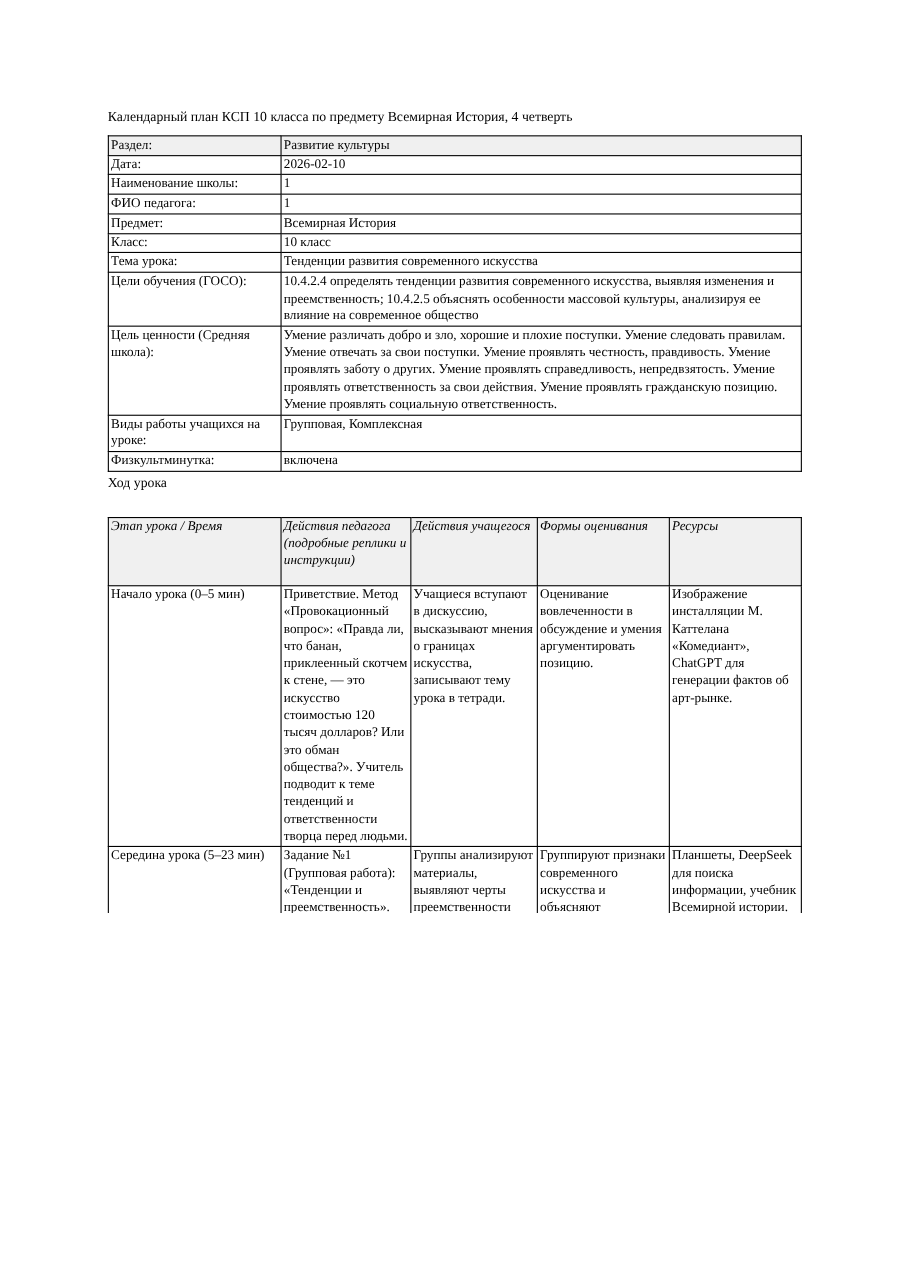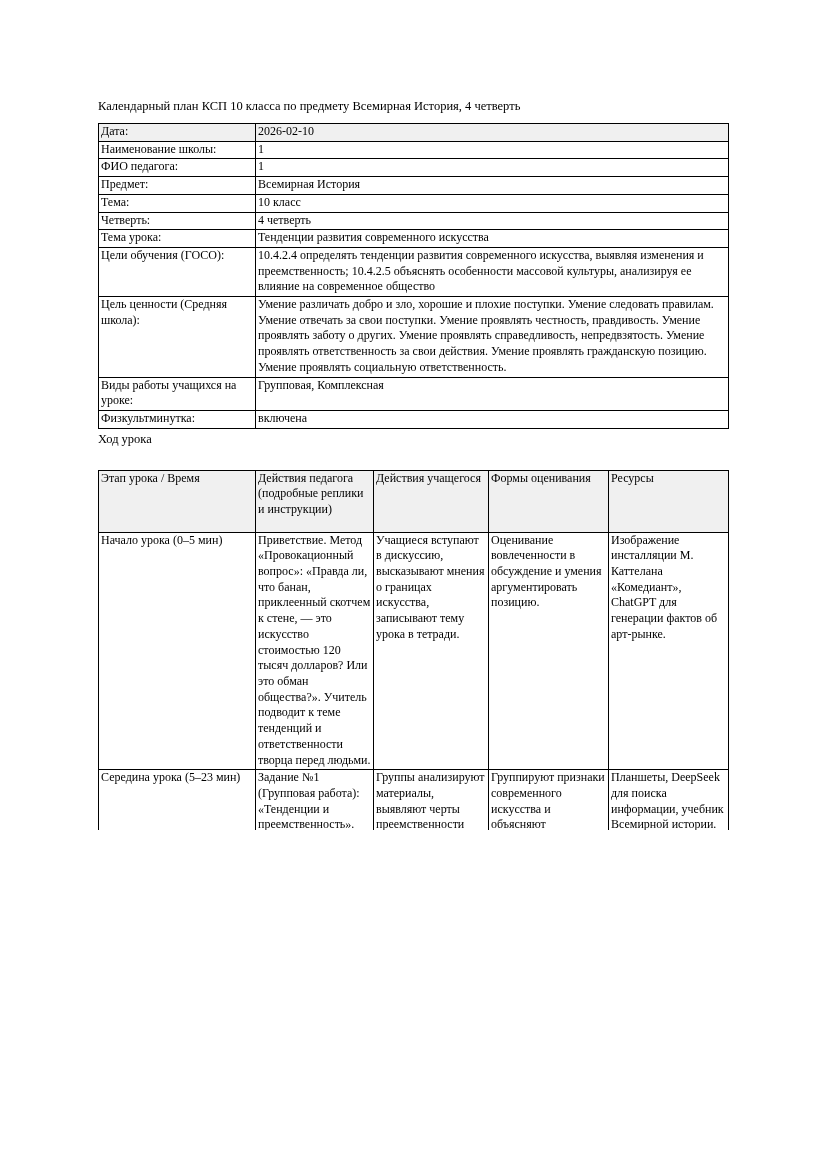--- a/index.html
+++ b/index.html
@@ -43,60 +43,60 @@
     padding: 0 2px 1px 2px;
     overflow: hidden;
   }
   
   .info-table tbody tr:first-child { background: #f0f0f0; }
   .section-heading {
     font-size: 12.5px;
     line-height: 14px;
     margin: 3px 0 24px 0;
   }
-  .lesson-table thead tr { background: #f0f0f0; }
+  .lesson-table thead tr { background: #f0f0f0; font-style: italic; }
   .lesson-table thead th { height: 62px; }
 </style>
 </head>
 <body>
 
 <div class="page">
   <div class="content">
 
     <p class="title">Календарный план КСП 10 класса по предмету Всемирная История, 4 четверть</p>
 
     <table class="info-table">
       <colgroup>
         <col style="width:157px">
         <col style="width:473px">
       </colgroup>
       <tbody id="info-body">
           <tr>
+            <td>Раздел:</td>
+            <td>Развитие культуры</td>
+          </tr>
+          <tr>
             <td>Дата:</td>
             <td>2026-02-10</td>
           </tr>
           <tr>
             <td>Наименование школы:</td>
             <td>1</td>
           </tr>
           <tr>
             <td>ФИО педагога:</td>
             <td>1</td>
           </tr>
           <tr>
             <td>Предмет:</td>
             <td>Всемирная История</td>
           </tr>
           <tr>
-            <td>Тема:</td>
+            <td>Класс:</td>
             <td>10 класс</td>
-          </tr>
-          <tr>
-            <td>Четверть:</td>
-            <td>4 четверть</td>
           </tr>
           <tr>
             <td>Тема урока:</td>
             <td>Тенденции развития современного искусства</td>
           </tr>
           <tr>
             <td>Цели обучения (ГОСО):</td>
             <td>10.4.2.4 определять тенденции развития современного искусства, выявляя изменения и преемственность; 10.4.2.5 объяснять особенности массовой культуры, анализируя ее влияние на современное общество</td>
           </tr>
           <tr>

